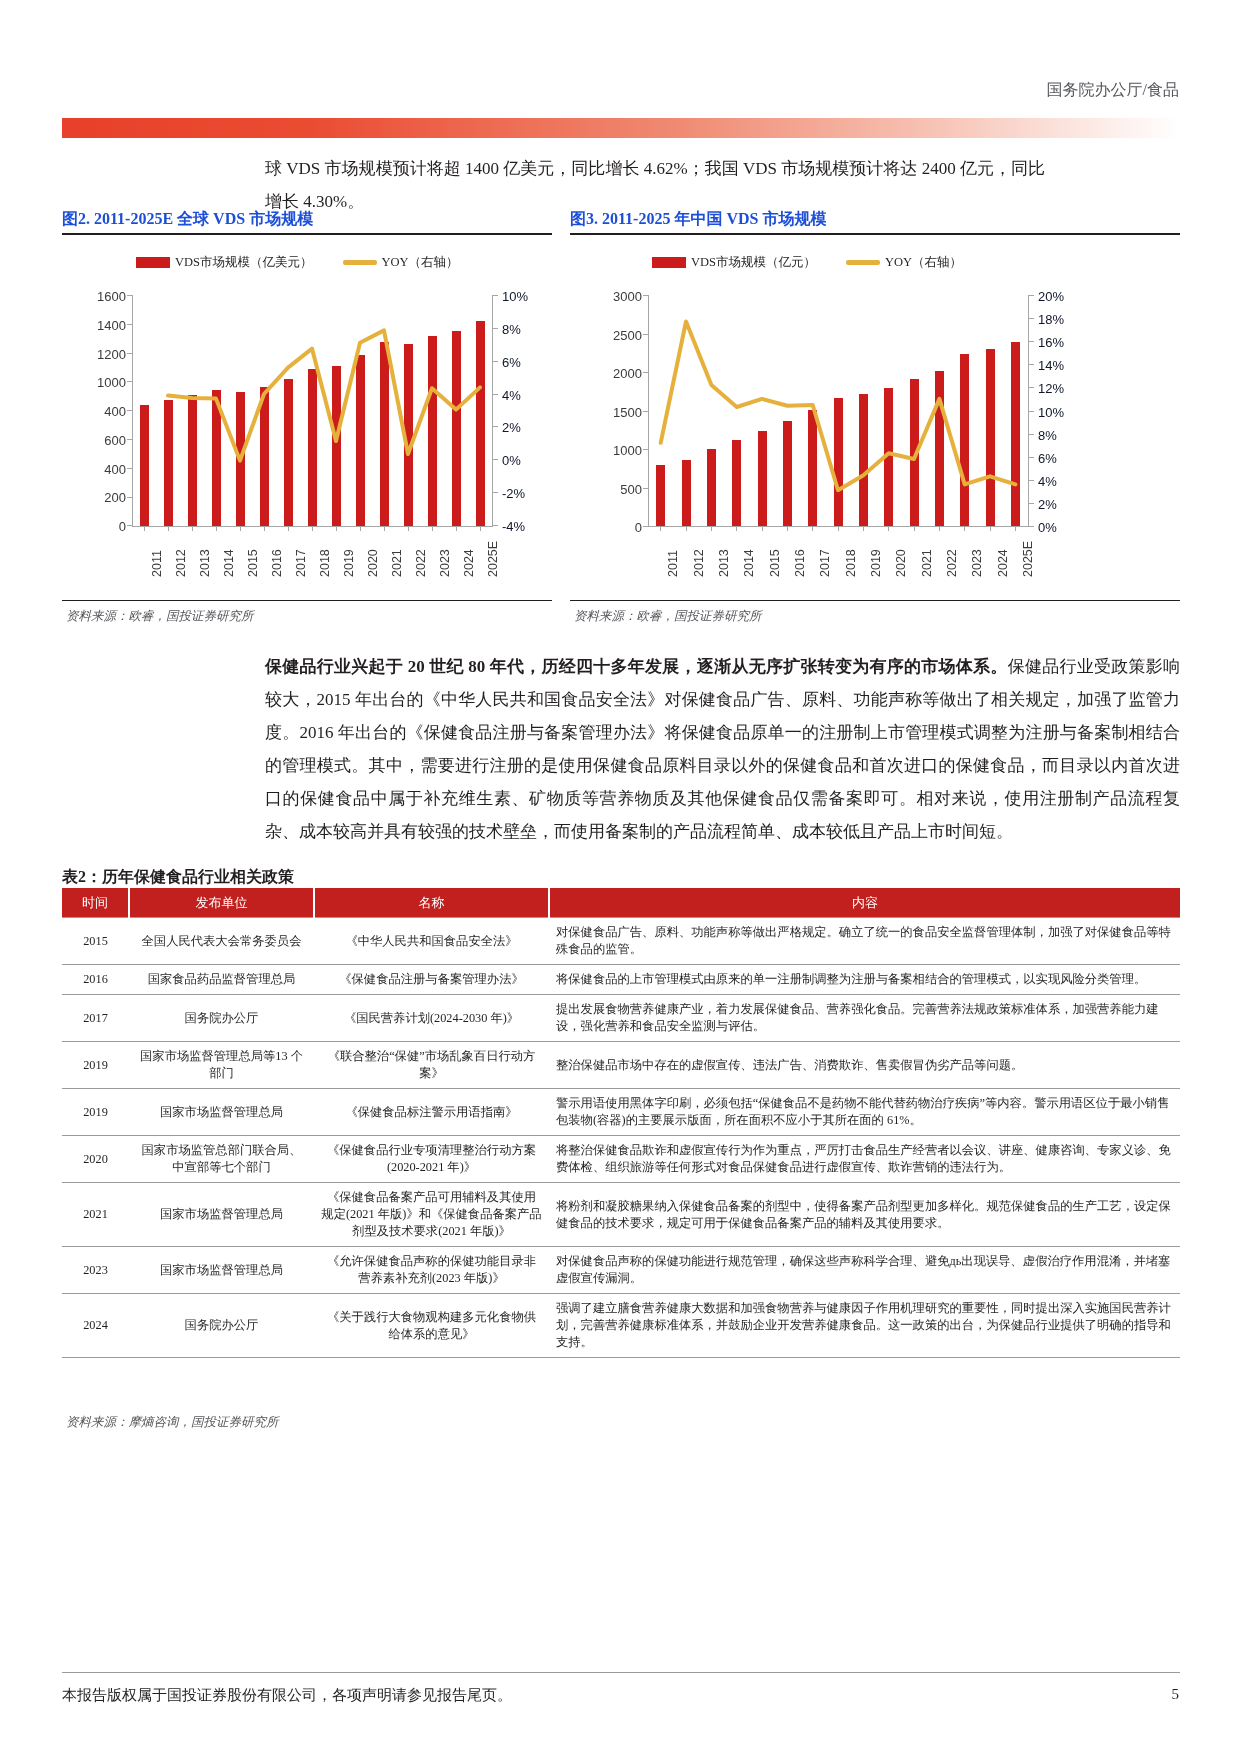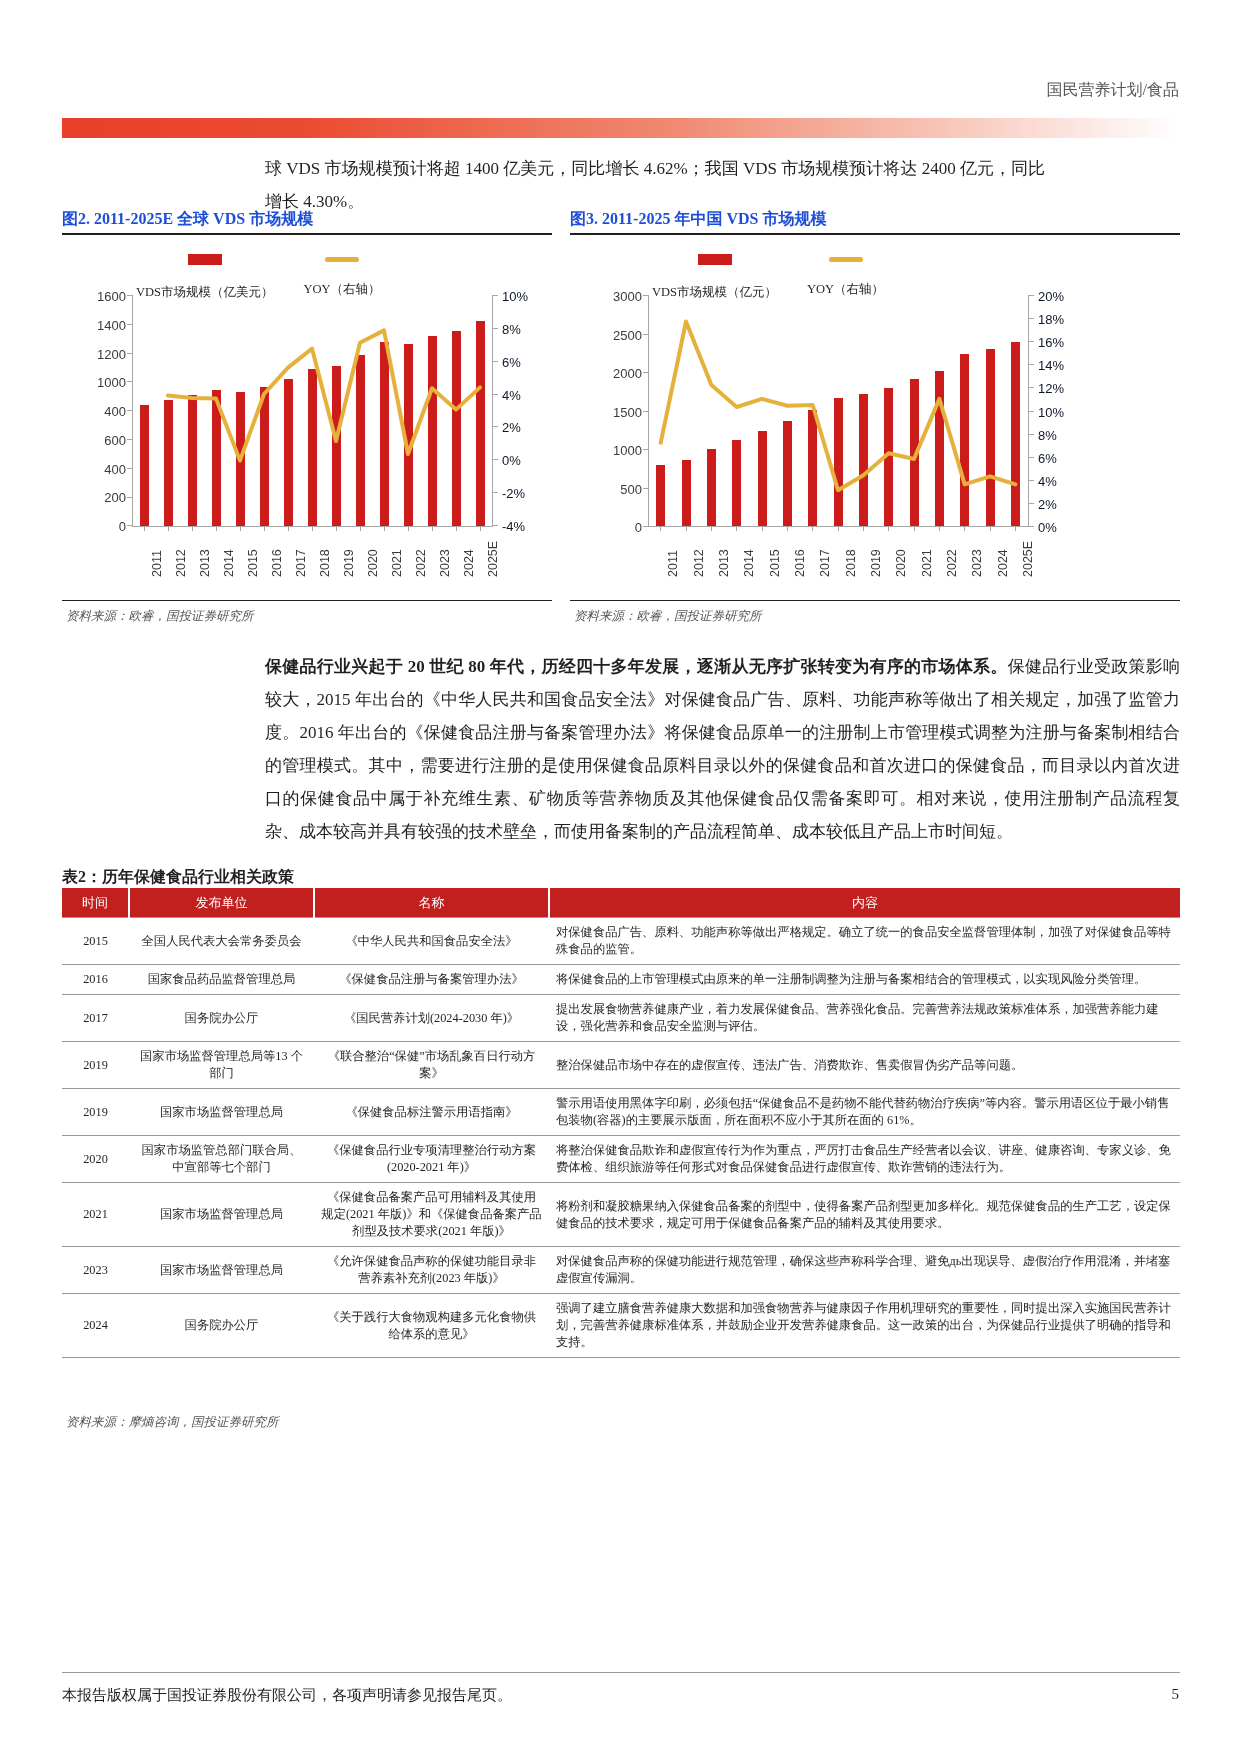--- a/index.html
+++ b/index.html
@@ -31,21 +31,21 @@
 
   
   .fig-title{position:absolute;font-size:16px;font-weight:bold;
      font-family:"Liberation Serif","DejaVu Serif",serif;color:#1d4ed8;}
   .fig-rule{position:absolute;height:2px;background:#231f20;}
 
   
   .chartbox{position:absolute;box-sizing:border-box;}
   .legend{position:absolute;display:flex;align-items:center;gap:30px;
      font-size:12.5px;font-family:"Liberation Serif","DejaVu Serif",serif;color:#231f20;white-space:nowrap;}
-  .legend .item{display:flex;align-items:center;gap:19px;flex-direction:column;}
+  .legend .item{display:flex;align-items:center;gap:5px;}
   .swatch-bar{width:34px;height:11px;background:#cc1b1b;display:inline-block;}
   .swatch-line{width:34px;height:5px;background:#e5b13c;display:inline-block;border-radius:2px;}
 
   .plot{position:absolute;}
   .axis-line{position:absolute;background:#a6a6a6;}
   .ytick{position:absolute;font-size:13px;text-align:right;color:#3b3b3b;
      font-family:"Liberation Sans","DejaVu Sans",sans-serif;}
   .ytick-r{position:absolute;font-size:13px;text-align:left;color:#0f172a;
      font-family:"Liberation Sans","DejaVu Sans",sans-serif;}
   .tickmark{position:absolute;width:5px;height:1px;background:#a6a6a6;}
@@ -74,21 +74,21 @@
 
   
   .footline{position:absolute;left:62px;top:1672px;width:1118px;height:1px;background:#9a9a9a;}
   .footer-txt{position:absolute;left:62px;top:1686px;font-size:15px;color:#231f20;}
   .footer-pg{position:absolute;right:62px;top:1686px;font-size:15px;color:#231f20;}
 </style>
 </head>
 <body>
 
 <div class="header">
-  <div class="header-right">国民营养计划/食品</div>
+  <div class="header-right">国务院办公厅/食品</div>
   <div class="header-bar"></div>
 </div>
 
 <div class="para top-para">球 VDS 市场规模预计将超 1400 亿美元，同比增长 4.62%；我国 VDS 市场规模预计将达 2400 亿元，同比增长 4.30%。</div>
 
 <div class="fig-title" style="left:62px;top:209px;">图2. 2011-2025E 全球 VDS 市场规模</div>
 <div class="fig-rule" style="left:62px;top:233px;width:490px;"></div>
 
 <div class="chartbox" style="left:62px;top:240px;width:490px;height:360px;">
   <div class="legend" style="left:74px;top:14px;">

